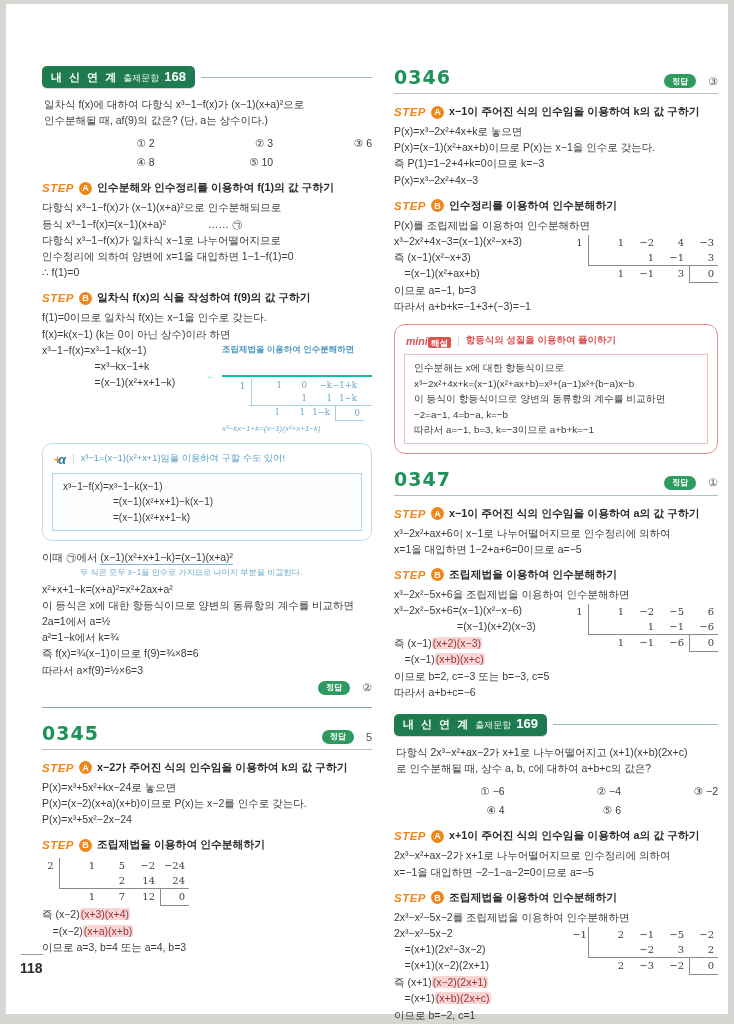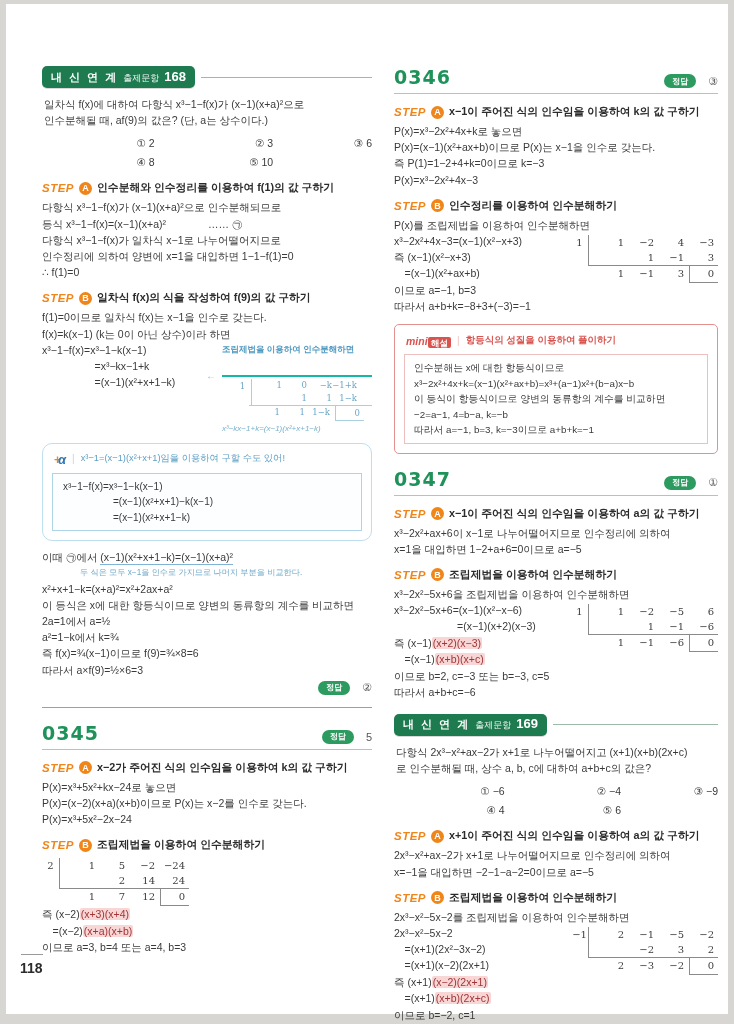--- a/index.html
+++ b/index.html
@@ -91,21 +91,21 @@
   
   .uline-row{margin-top:2px;}
   .uline{border-bottom:1.5px solid #7fb4d6;padding-bottom:1px;}
   .unote{color:#6fa9ca;font-size:8.2px;margin:1px 0 3px 38px;}
 
   
   .hlrow{font-size:10.5px;line-height:16.5px;white-space:nowrap;}
   .hl{background:#f8d6d6;color:#a03636;padding:0 1px;border-radius:2px;}
 
   
-  .mini-box{border:1.5px solid #e59090;border-radius:5px;padding:6px 9px 9px 9px;margin:10px 0 6px 0;}
+  .mini-box{border:1.5px solid #e59090;border-radius:11px;padding:6px 9px 9px 9px;margin:10px 0 6px 0;}
   .mini-head{display:flex;align-items:center;gap:6px;margin:0 0 5px 2px;white-space:nowrap;}
   .mini-w{color:#d9534f;font-weight:bold;font-size:10.5px;font-style:italic;}
   .mini-b{background:#d9534f;color:#fff;font-size:8.5px;font-weight:bold;border-radius:2px;padding:0.5px 3px;margin-left:-4px;}
   .mini-sep{color:#eec3c3;font-size:10px;}
   .mini-title{color:#d9534f;font-size:9.5px;font-weight:bold;}
   .mini-inner{border:1px solid #eebfbf;padding:5px 9px;}
   .mini-inner .ln{font-size:9.8px;line-height:15.5px;}
 
   .pagenum{position:absolute;left:14px;bottom:38px;font-size:14px;font-weight:bold;color:#2b2b2b;}
   .pagenum::before{content:"";display:block;width:22px;height:1px;background:#9a9a9a;margin:0 0 5px 1px;}
@@ -354,21 +354,21 @@
           <div class="bot">
             <span class="r">
                 <span class="c">1</span>
                 <span class="c">−1</span>
                 <span class="c">3</span>
               </span>
             <span class="rem">0</span>
           </div>
         </div>
       </div>
-      <div class="ln">따라서 a+b+k=−8+3+(−3)=−1</div>
+      <div class="ln">따라서 a+b+k=−1+3+(−3)=−1</div>
 
       <div class="mini-box">
         <div class="mini-head">
           <span><span class="mini-w">mini</span> <span class="mini-b">해설</span></span>
           <span class="mini-sep">|</span>
           <span class="mini-title">항등식의 성질을 이용하여 풀이하기</span>
         </div>
         <div class="mini-inner lines">
             <div class="ln">인수분해는 x에 대한 항등식이므로</div>
             <div class="ln">x³−2x²+4x+k=(x−1)(x²+ax+b)=x³+(a−1)x²+(b−a)x−b</div>
@@ -456,21 +456,21 @@
         <div class="exam-rule"></div>
       </div>
 
       <div class="question lines">
           <div class="ln">다항식 2x³−x²+ax−2가 x+1로 나누어떨어지고 (x+1)(x+b)(2x+c)</div>
           <div class="ln">로 인수분해될 때, 상수 a, b, c에 대하여 a+b+c의 값은?</div>
         </div>
       <div class="choices">
           <span class="c">① −6</span>
           <span class="c">② −4</span>
-          <span class="c">③ −9</span>
+          <span class="c">③ −2</span>
           <span class="c">④ 4</span>
           <span class="c">⑤ 6</span>
         </div>
 
       <div class="step">
         <span class="sw">STEP</span>
         <span class="scirc">A</span>
         <span class="stitle">x+1이 주어진 식의 인수임을 이용하여 a의 값 구하기</span>
       </div>
       <div class="lines">

